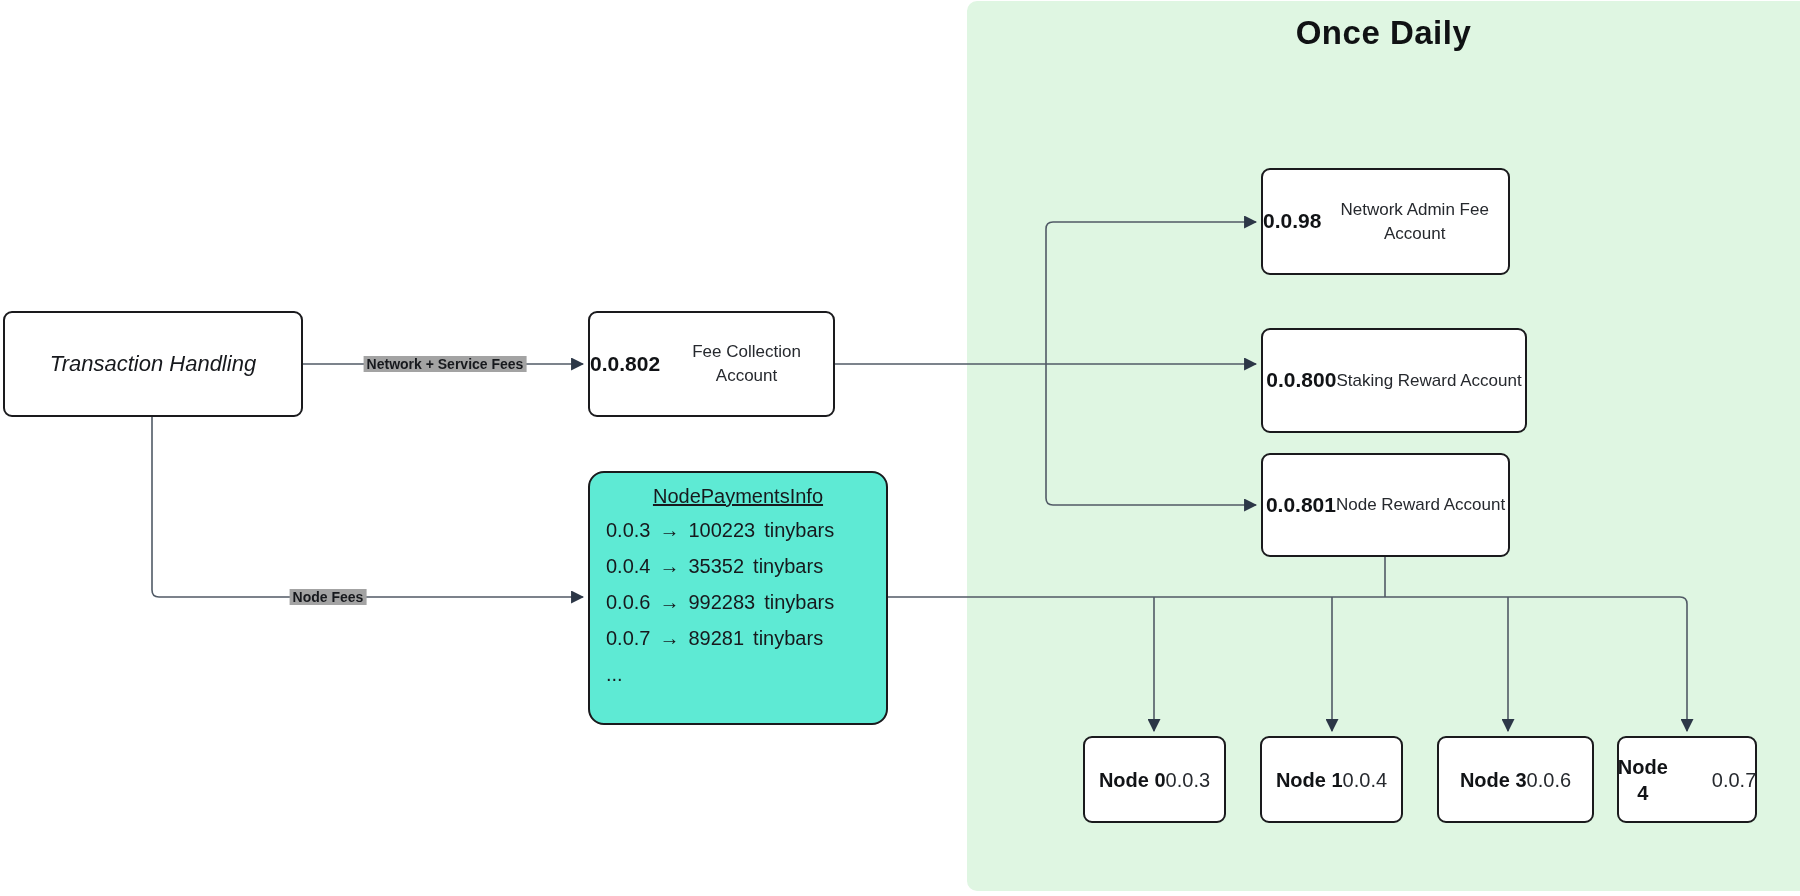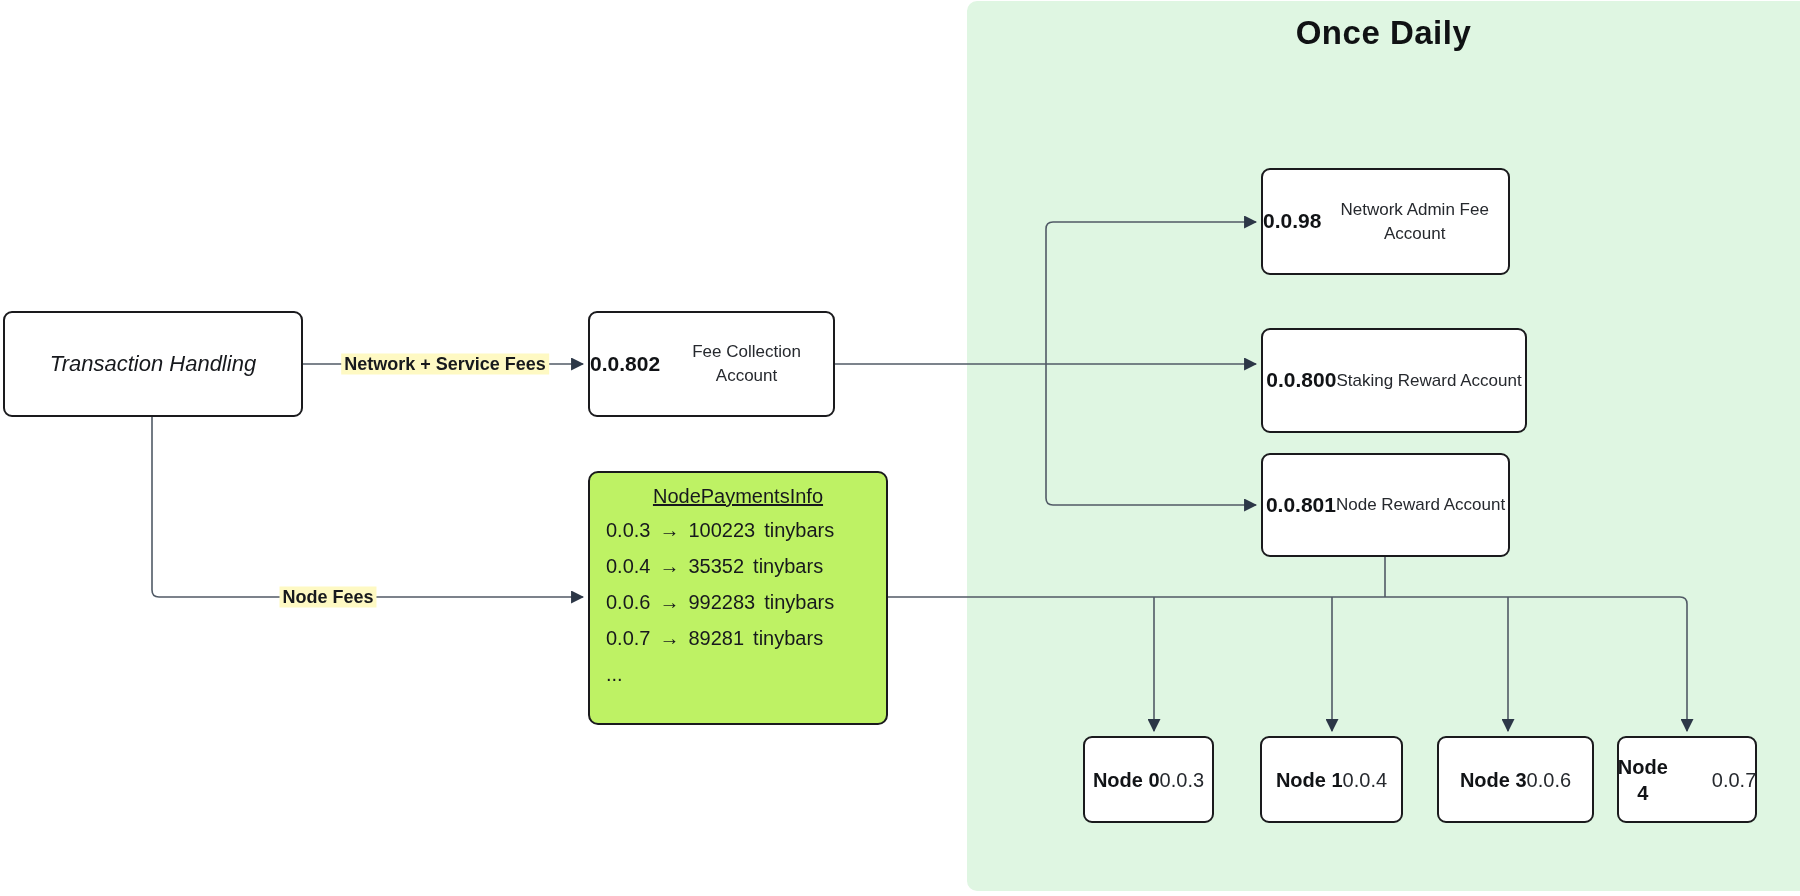--- a/index.html
+++ b/index.html
@@ -35,30 +35,30 @@
     align-items:center;justify-content:center;
     box-sizing:border-box;
     text-align:center;
   }
   .tx-title{font-size:22px;color:#17191d;font-style:italic;}
   .box-title{font-size:21px;font-weight:bold;color:#111316;line-height:1.25;}
   .box-sub{font-size:17px;color:#26292e;line-height:1.4;}
   .edge-label{
     position:absolute;
     transform:translate(-50%,-50%);
-    background:#fef9c3;
+    background:#a3a3a3;
     padding:0 3px;
-    font-size:18px;font-weight:bold;color:#17191d;
+    font-size:14px;font-weight:bold;color:#17191d;
     white-space:nowrap;
   }
   
   .np-box{
     position:absolute;
     left:588px;top:471px;width:300px;height:254px;
-    background:#bef264;border:2px solid #1a1a1d;border-radius:10px;
+    background:#5eead4;border:2px solid #1a1a1d;border-radius:16px;
     box-sizing:border-box;
     padding:12px 16px 0 16px;
     display:flex;flex-direction:column;
   }
   .np-title{
     align-self:center;
     font-size:20px;color:#17191d;
     text-decoration:underline;
     margin-bottom:4px;
   }
@@ -156,21 +156,21 @@
   <div class="dbox" style="left:1261px;top:312px;width:266px;height:105px;margin-top:16px;">
     <div class="box-title">0.0.800</div>
     <div class="box-sub">Staking Reward Account</div>
   </div>
 
   <div class="dbox" style="left:1261px;top:453px;width:249px;height:104px;">
     <div class="box-title">0.0.801</div>
     <div class="box-sub">Node Reward Account</div>
   </div>
 
-  <div class="dbox" style="left:1083px;top:736px;width:131px;height:87px;">
+  <div class="dbox" style="left:1083px;top:736px;width:143px;height:87px;">
     <div class="node-title">Node 0</div>
     <div class="node-id">0.0.3</div>
   </div>
   <div class="dbox" style="left:1260px;top:736px;width:143px;height:87px;">
     <div class="node-title">Node 1</div>
     <div class="node-id">0.0.4</div>
   </div>
   <div class="dbox" style="left:1437px;top:736px;width:157px;height:87px;">
     <div class="node-title">Node 3</div>
     <div class="node-id">0.0.6</div>

